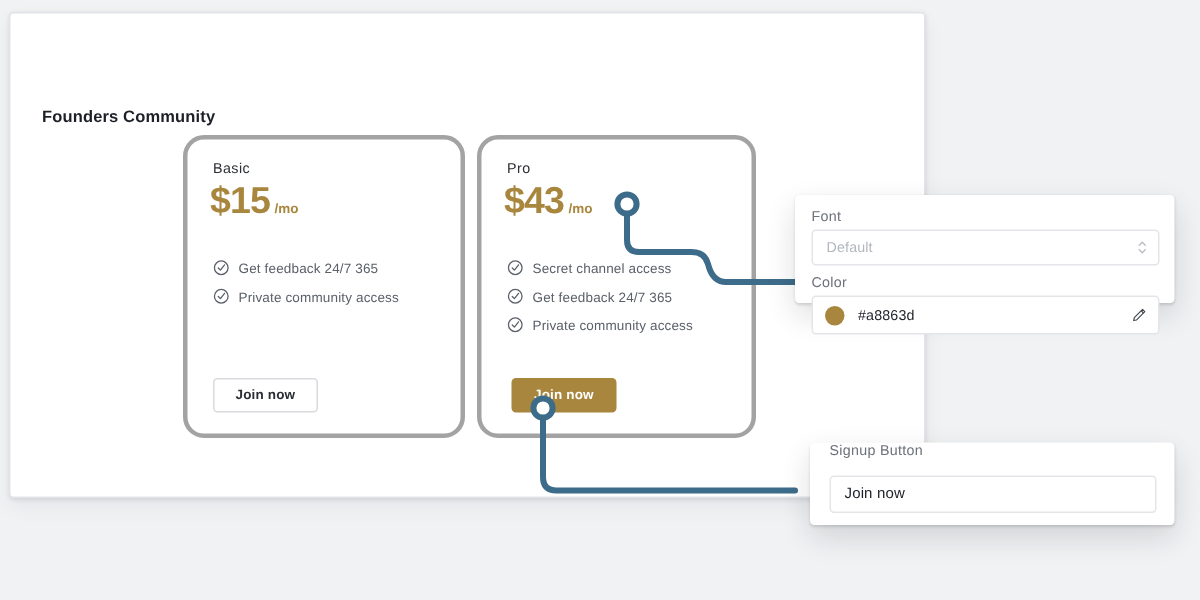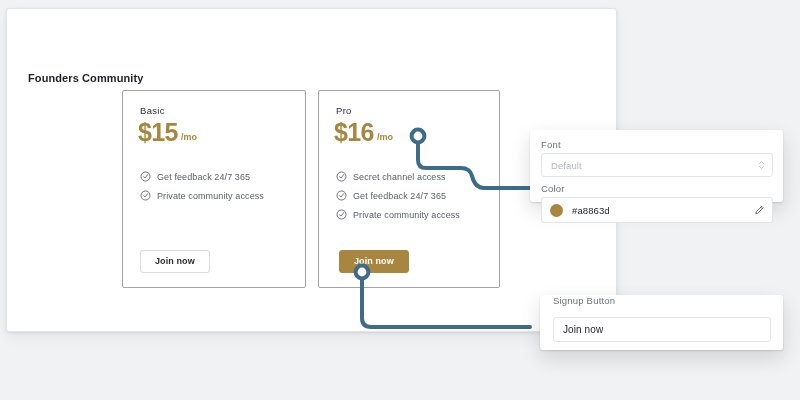--- a/index.html
+++ b/index.html
@@ -18,21 +18,21 @@
     box-shadow:0 1px 3px rgba(20,25,35,.10), 0 6px 14px rgba(20,25,35,.05);
   }
   .panel-title{
     position:absolute;left:21px;top:27px;
     font-size:11px;font-weight:bold;color:#1d2026;letter-spacing:.1px;margin-top:36px;
   }
 
   
   .card{
     position:absolute;top:81px;height:196px;
-    background:#ffffff;border:1px solid #a3a3a3;border-radius:2px;
+    background:#ffffff;border:3px solid #a3a3a3;border-radius:14px;
   }
   .card.basic{left:115px;width:182px;}
   .card.pro{left:311px;width:180px;}
 
   .card-name{
     position:absolute;left:17px;top:14px;
     font-size:9.5px;color:#2a2d33;letter-spacing:.3px;
   }
   .price-row{
     position:absolute;left:15px;top:29px;
@@ -132,21 +132,21 @@
           </svg>
           <span class="ft-label">Private community access</span>
         </div>
       </div>
       <div class="join-btn outline">Join now</div>
     </div>
 
     <div class="card pro">
       <div class="card-name">Pro</div>
       <div class="price-row">
-        <span class="price">$16</span>
+        <span class="price">$43</span>
         <span class="price-per">/mo</span>
       </div>
       <div class="features">
         <div class="feature">
           <svg class="ck" viewBox="0 0 16 16">
             <circle cx="8" cy="8" r="6.6" fill="none" stroke="#5b6069" stroke-width="1.25"></circle>
             <path d="M5.1 8.2 L7.2 10.3 L11.2 5.2" fill="none" stroke="#5b6069" stroke-width="1.25" stroke-linecap="round" stroke-linejoin="round"></path>
           </svg>
           <span class="ft-label">Secret channel access</span>
         </div>

